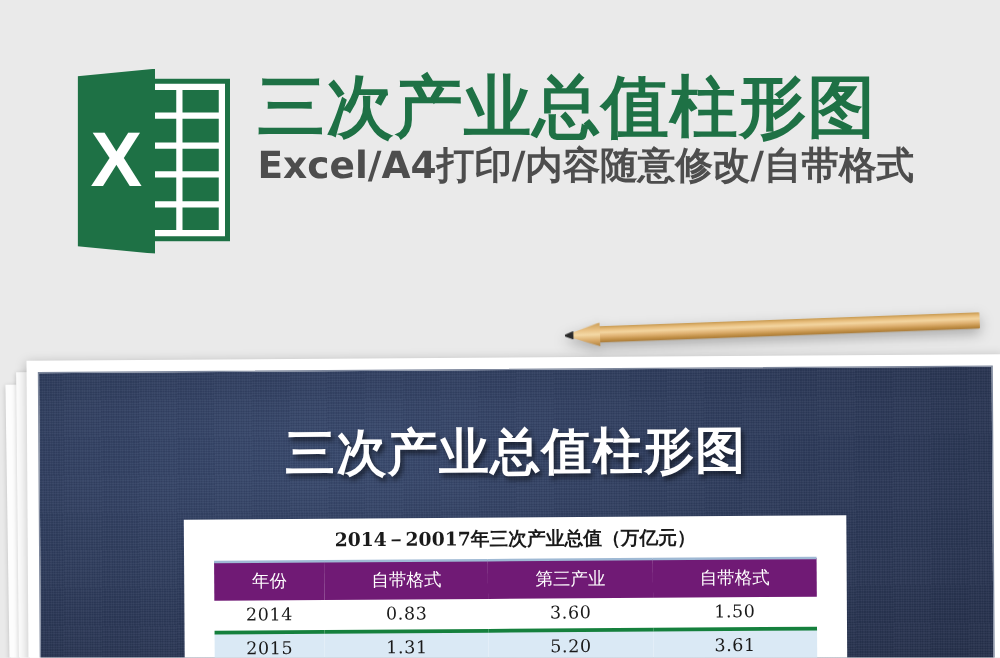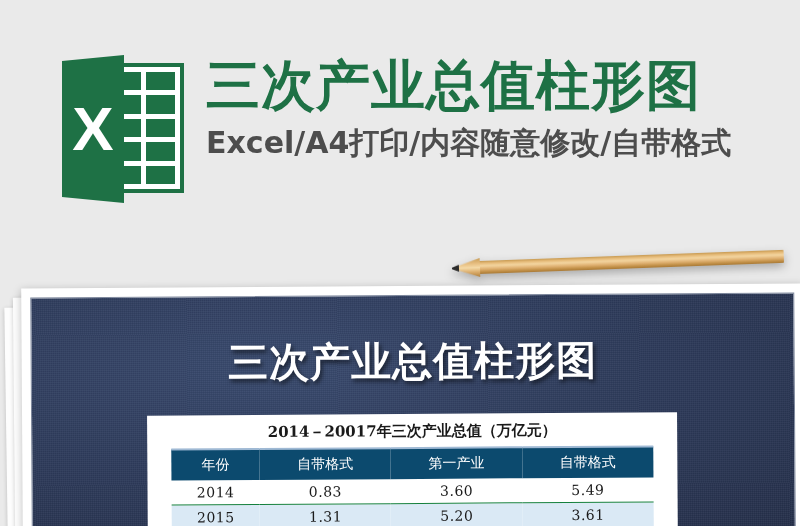--- a/index.html
+++ b/index.html
@@ -47,21 +47,21 @@
 
   
   #banner-text { margin-left:22px; padding-top:2px; }
   #banner-title {
     color:#1e7145; font-size:54px; font-weight:bold; line-height:1.08;
     letter-spacing:1px; white-space:nowrap;
     font-family:"DejaVu Sans","Liberation Sans",sans-serif;
   }
   #banner-subtitle {
     color:#4d4d4d; font-size:30px; font-weight:bold; line-height:1.2;
-    margin-top:10px; white-space:nowrap; letter-spacing:0px;
+    margin-top:0; white-space:nowrap; letter-spacing:0px;
     font-family:"DejaVu Sans","Liberation Sans",sans-serif;
   }
 
   
   #pencil {
     position:absolute; left:452px; top:258px; width:332px; height:22px;
     transform:rotate(-2.1deg); transform-origin:left center;
     filter:drop-shadow(0 4px 5px rgba(0,0,0,0.28));
   }
   #pencil-body {
@@ -126,30 +126,30 @@
   #table-caption {
     text-align:center; color:#1a1a1a;
     font-size:15px; font-weight:bold; margin-bottom:6px;
     font-family:"DejaVu Serif","Liberation Serif",serif;
   }
   table#data-table {
     width:100%; border-collapse:collapse;
     font-family:"DejaVu Serif","Liberation Serif",serif;
   }
   table#data-table th {
-    background:#0c4a6e; color:#ffffff;
+    background:#701a75; color:#ffffff;
     font-size:14px; font-weight:normal; padding:6px 0;
     border-top:2px solid #9fb9d4;
   }
   table#data-table td {
     text-align:center; color:#1a1a1a;
     font-size:14px; padding:4px 0; letter-spacing:0.5px;
   }
   table#data-table tbody tr.alt td { background:#dae9f5; }
-  table#data-table tbody tr td { border-bottom:1px solid #15803d; }
+  table#data-table tbody tr td { border-bottom:3px solid #15803d; }
 </style>
 </head>
 <body>
 
 <div id="banner">
   <div id="banner-inner">
 
     <div id="excel-logo">
       <div class="xl-sheet"></div>
       <div class="xl-grid">
@@ -193,30 +193,30 @@
       <div id="doc-title">三次产业总值柱形图</div>
 
       <div id="table-card">
         <div id="table-caption">2014－20017年三次产业总值（万亿元）</div>
 
         <table id="data-table">
           <thead>
             <tr>
               <th>年份</th>
               <th>自带格式</th>
-              <th>第一产业</th>
+              <th>第三产业</th>
               <th>自带格式</th>
             </tr>
           </thead>
           <tbody>
             <tr>
               <td>2014</td>
               <td>0.83</td>
               <td>3.60</td>
-              <td>5.49</td>
+              <td>1.50</td>
             </tr>
             <tr class="alt">
               <td>2015</td>
               <td>1.31</td>
               <td>5.20</td>
               <td>3.61</td>
             </tr>
 
           </tbody>
         </table>

